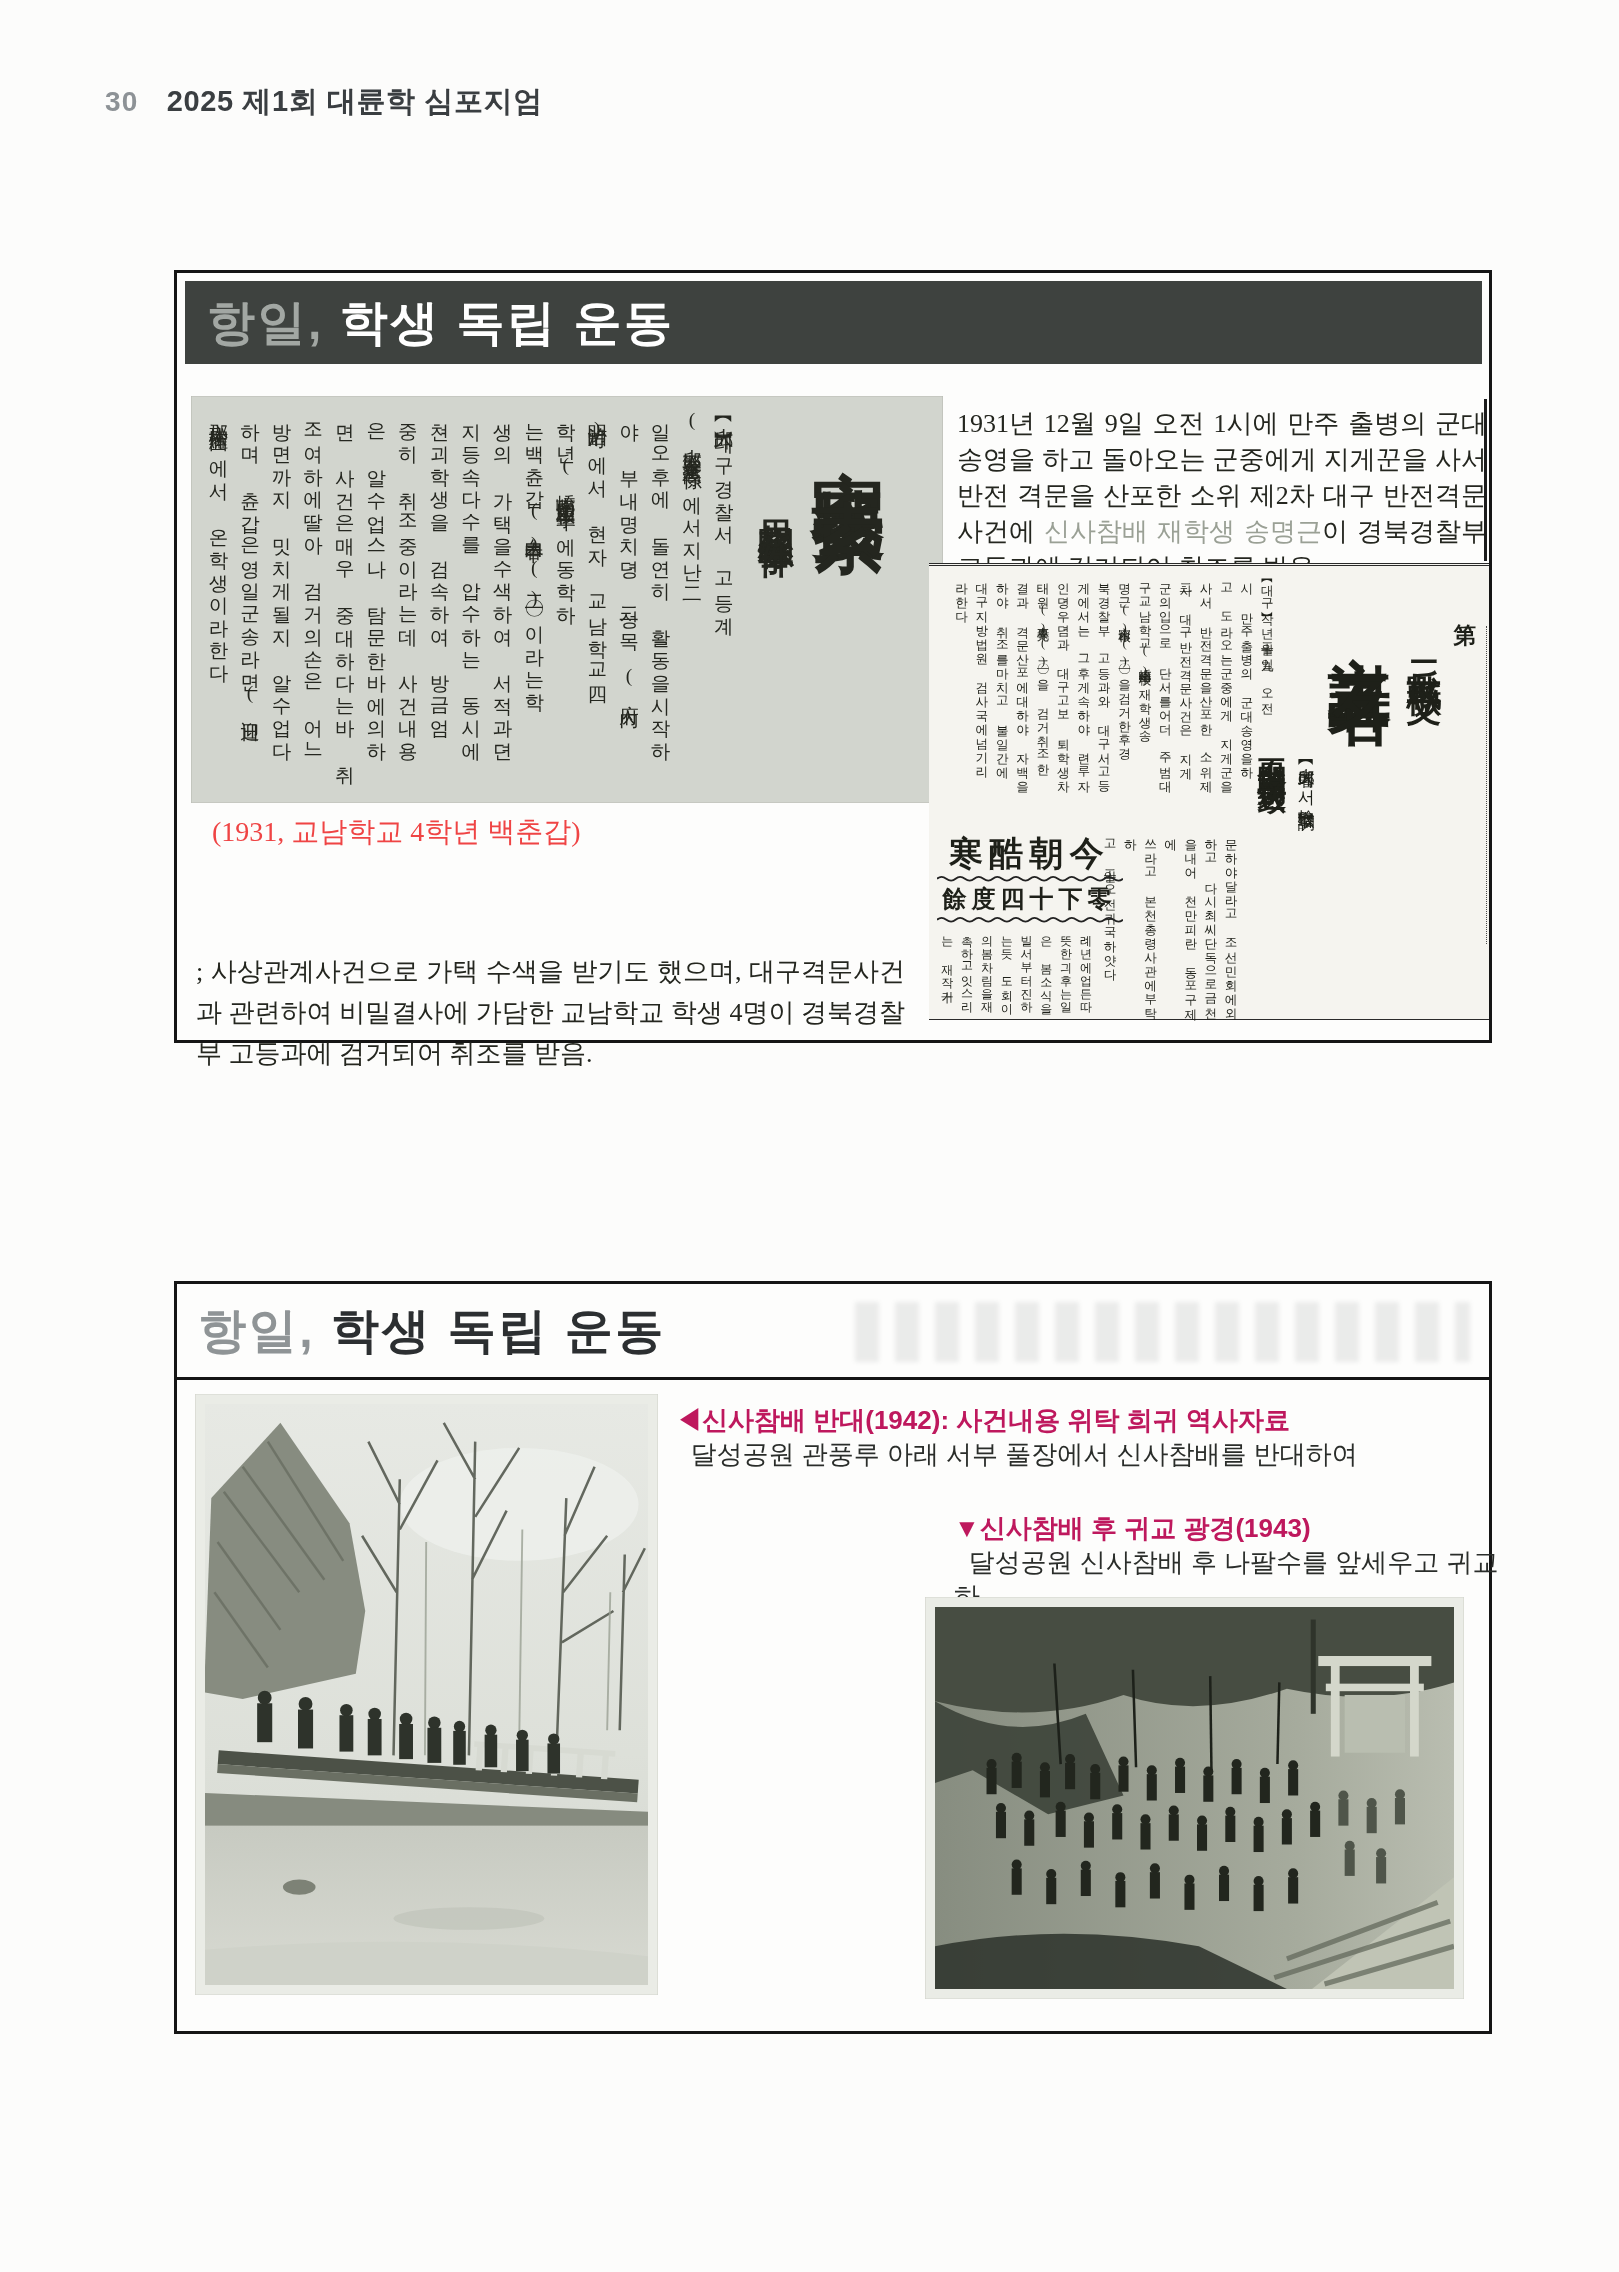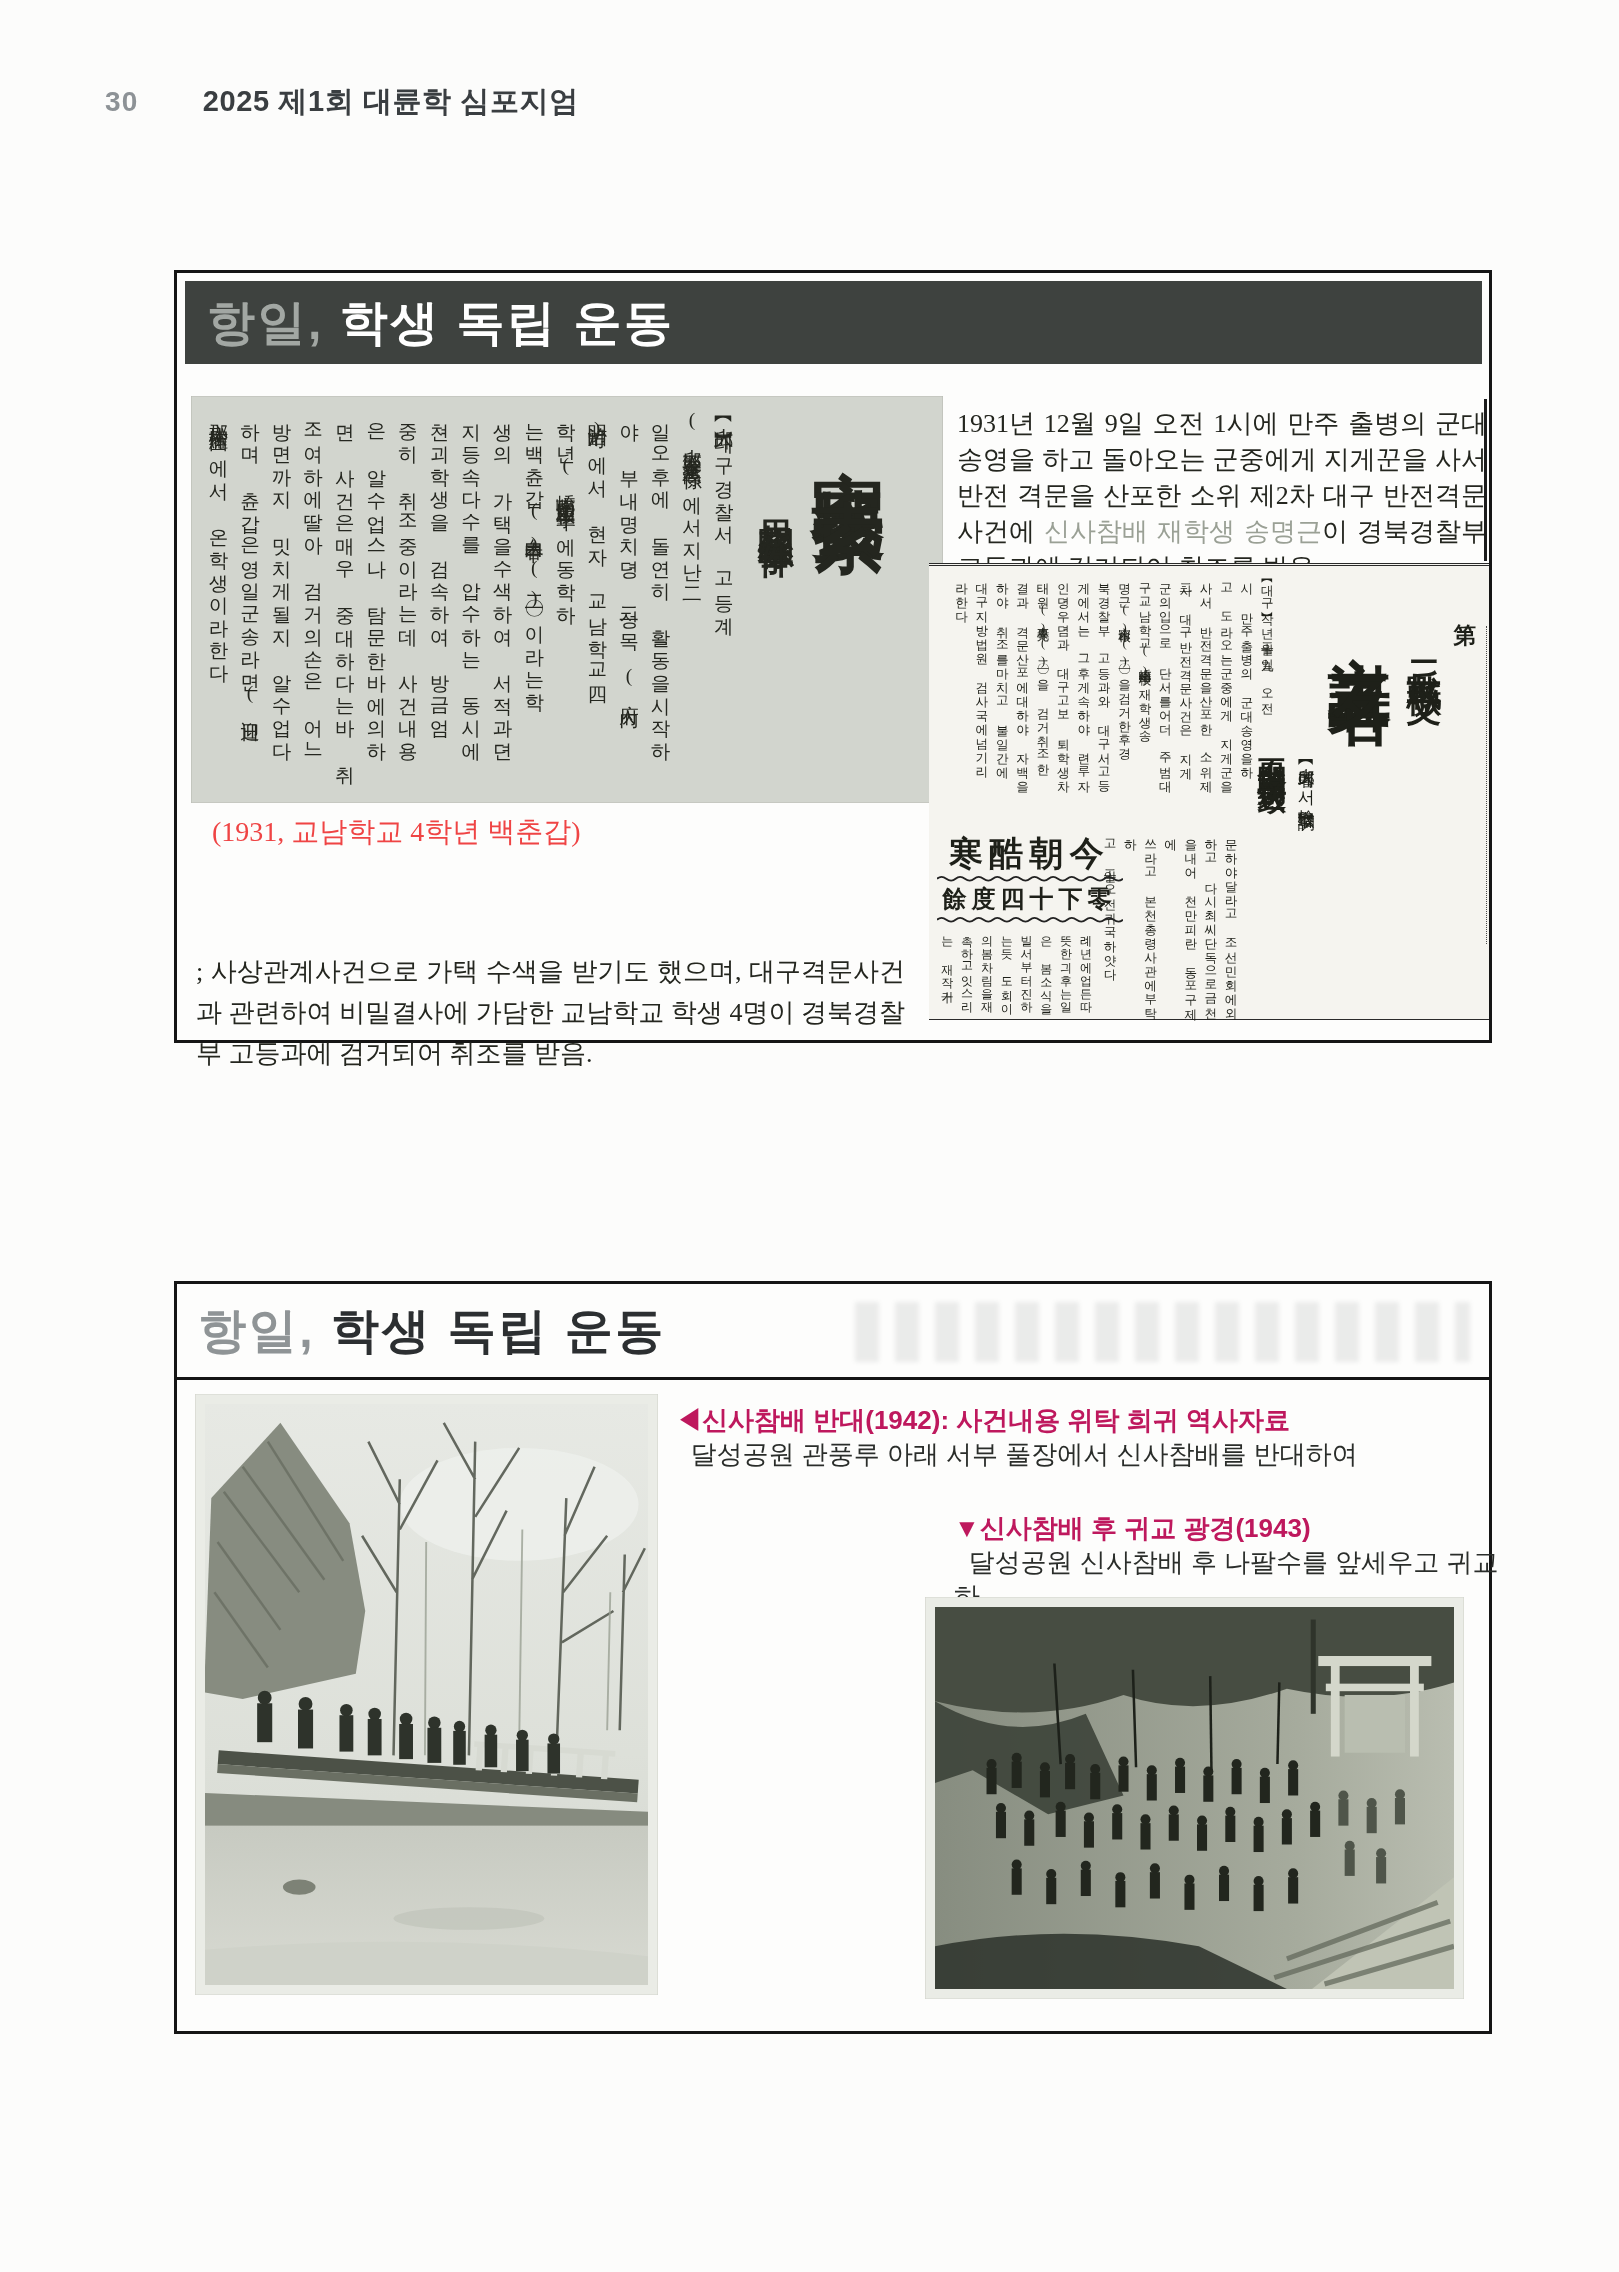--- a/index.html
+++ b/index.html
@@ -3,21 +3,21 @@
 <meta charset="utf-8">
 <style>
   html,body{margin:0;padding:0;}
   body{
     width:1619px;height:2273px;position:relative;
     background:#fcfcfb;
     font-family:"Liberation Sans",sans-serif;
     color:#2b2e2b;overflow:hidden;
   }
   
-  .page-header{position:absolute;left:105px;top:82px;display:flex;align-items:baseline;gap:64px;}
+  .page-header{position:absolute;left:105px;top:82px;display:flex;align-items:baseline;gap:28px;}
   .page-num{font-size:28px;font-weight:bold;color:#8d9296;letter-spacing:1.3px;}
   .page-title{font-size:29px;font-weight:bold;color:#3a3e41;letter-spacing:0.6px;}
 
   
   .box{position:absolute;left:174px;width:1318px;border:3.1px solid #151515;background:#fdfdfc;box-sizing:border-box;}
   #box1{top:270px;height:773px;}
   #box2{top:1281px;height:753px;}
 
   
   .bar-dark{margin:7.5px 7.5px 0 7.5px;height:83px;background:#3e423f;position:relative;}

